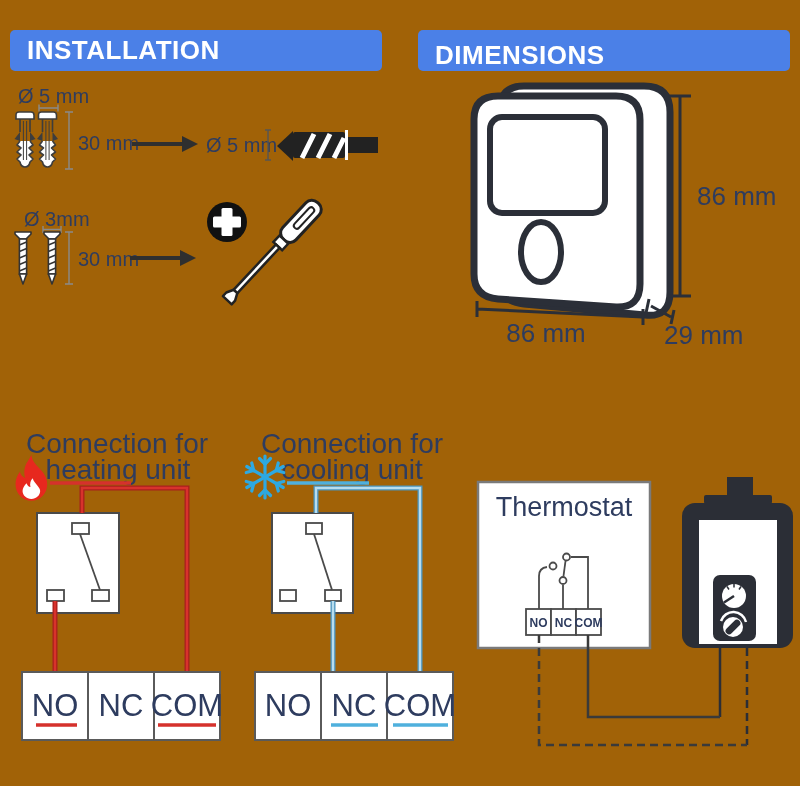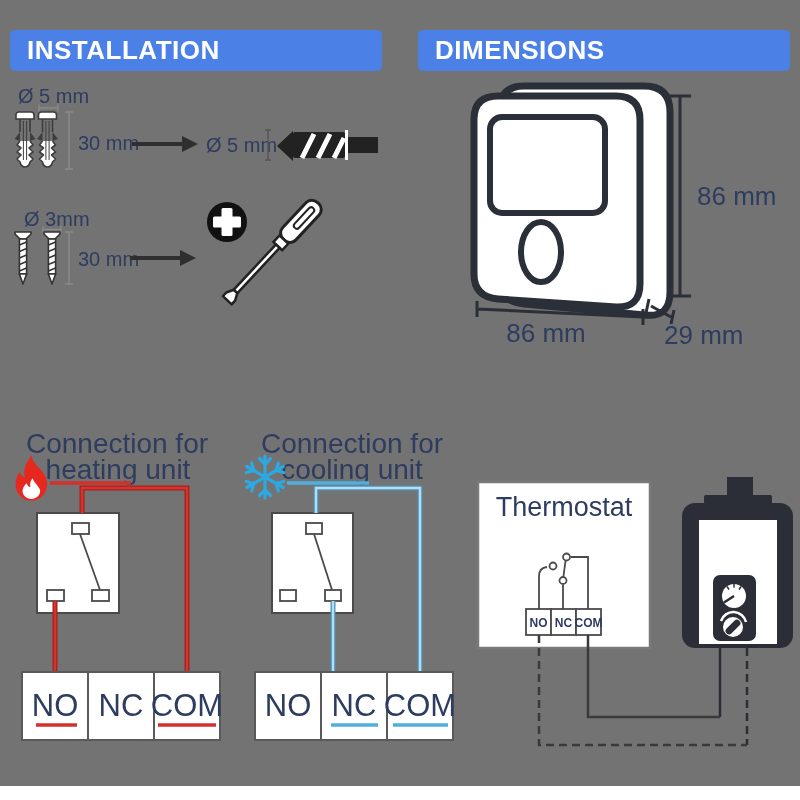--- a/index.html
+++ b/index.html
@@ -1,16 +1,16 @@
 <!DOCTYPE html>
 <html><head>
 <meta charset="utf-8">
 <style>
   html,body{margin:0;padding:0;background:#fff;}
-  #stage{position:relative;width:800px;height:786px;background:#737373;overflow:hidden;
+  #stage{position:relative;width:800px;height:786px;background:#a16207;overflow:hidden;
          font-family:"Liberation Sans",sans-serif;}
   .hdr{position:absolute;background:#4b80e7;color:#fff;font-weight:700;font-size:26px;
        letter-spacing:.5px;border-radius:5px;display:flex;align-items:center;padding-left:17px;
        box-sizing:border-box;height:41px;}
   svg{position:absolute;}
   svg text{font-family:"Liberation Sans",sans-serif;fill:#2e3c5f;}
   .lbl{font-size:20px;}
   .dim{font-size:26px;}
   .ttl{font-size:28px;}
   .term{font-size:31px;}
@@ -18,21 +18,21 @@
   .term-sm{font-size:12px;font-weight:700;}
 </style>
 </head>
 <body>
 
 <div id="stage">
 
   <div class="hdr" style="left:10px;top:30px;width:372px;">
     <span>INSTALLATION</span>
   </div>
-  <div class="hdr" style="left:418px;top:30px;width:372px;">
+  <div class="hdr" style="left:418px;top:30px;width:372px;align-items:flex-end;">
     <span>DIMENSIONS</span>
   </div>
 
   <svg style="left:0;top:80px;" width="400" height="260" viewBox="0 80 400 260">
     <defs>
       <g id="plug">
         <path d="M-9 7 V3 Q-9 0 -6 0 H6 Q9 0 9 3 V7 Z" fill="#fff" stroke="#3d3d3d" stroke-width="1.6"></path>
         <path d="M-5 7 V20 M5 7 V20" fill="none" stroke="#3d3d3d" stroke-width="1.6"></path>
         <path d="M-5 20 L-10.5 27 L-5 29 Z" fill="#3d3d3d"></path>
         <path d="M5 20 L10.5 27 L5 29 Z" fill="#3d3d3d"></path>

